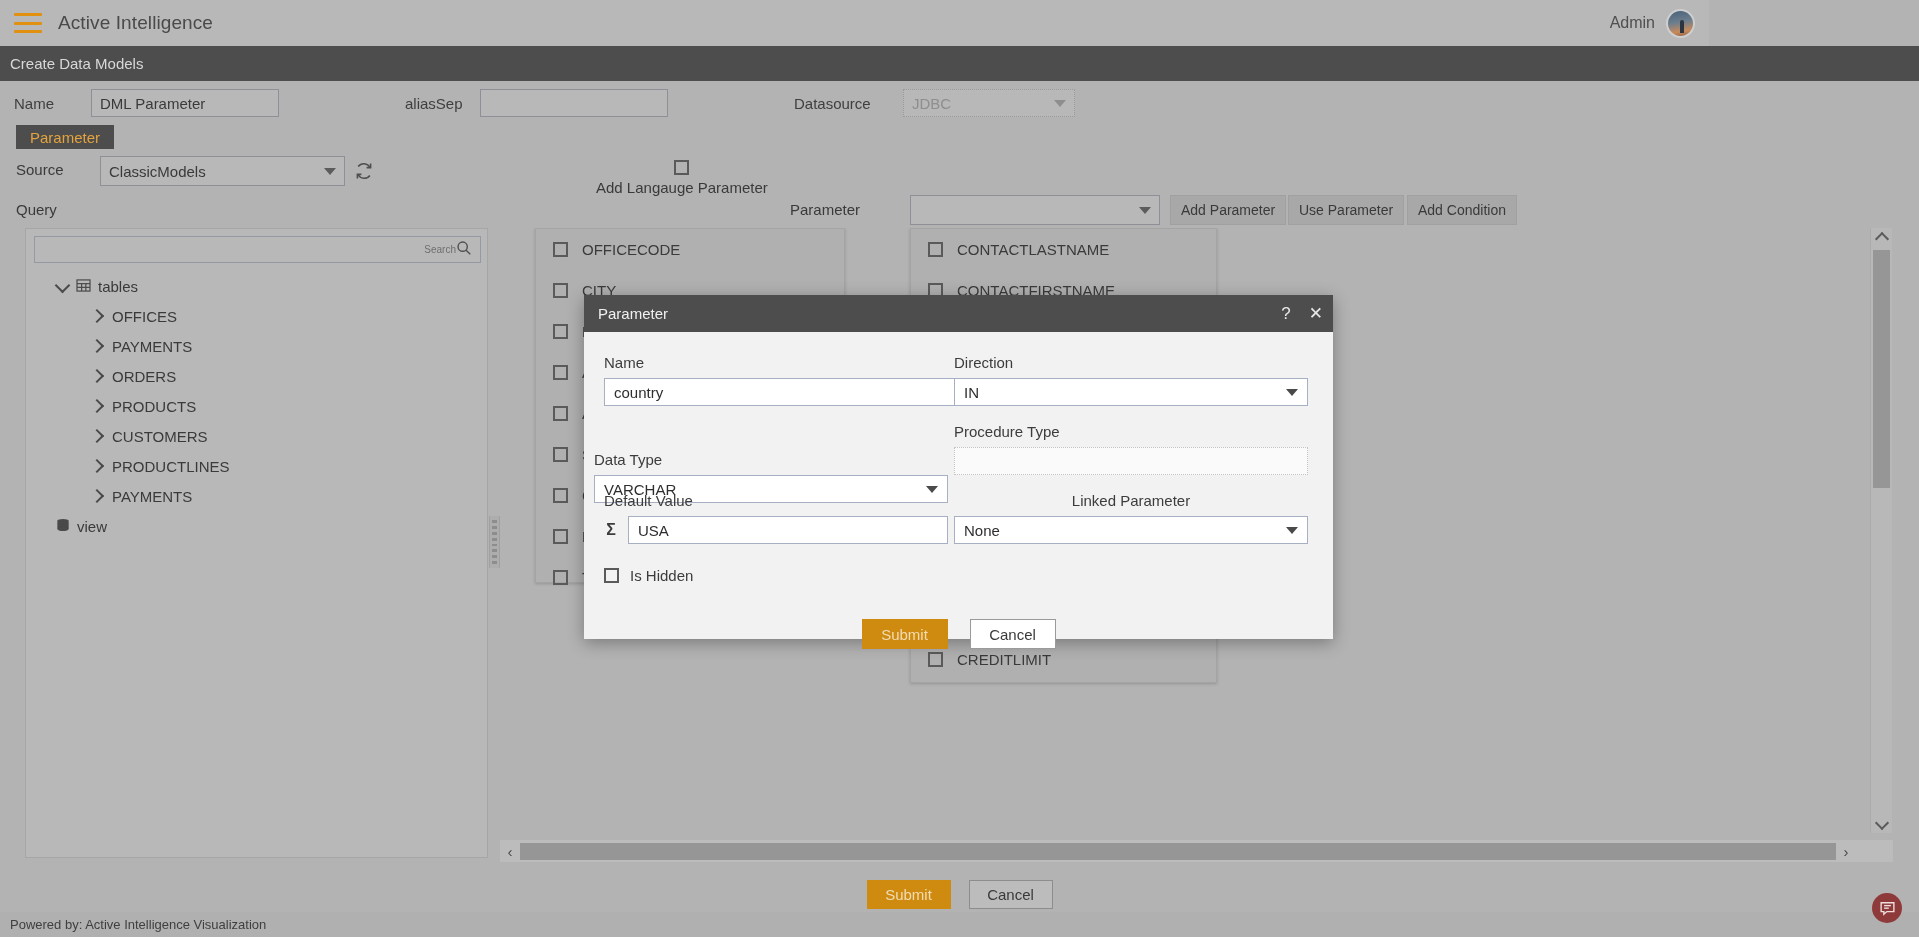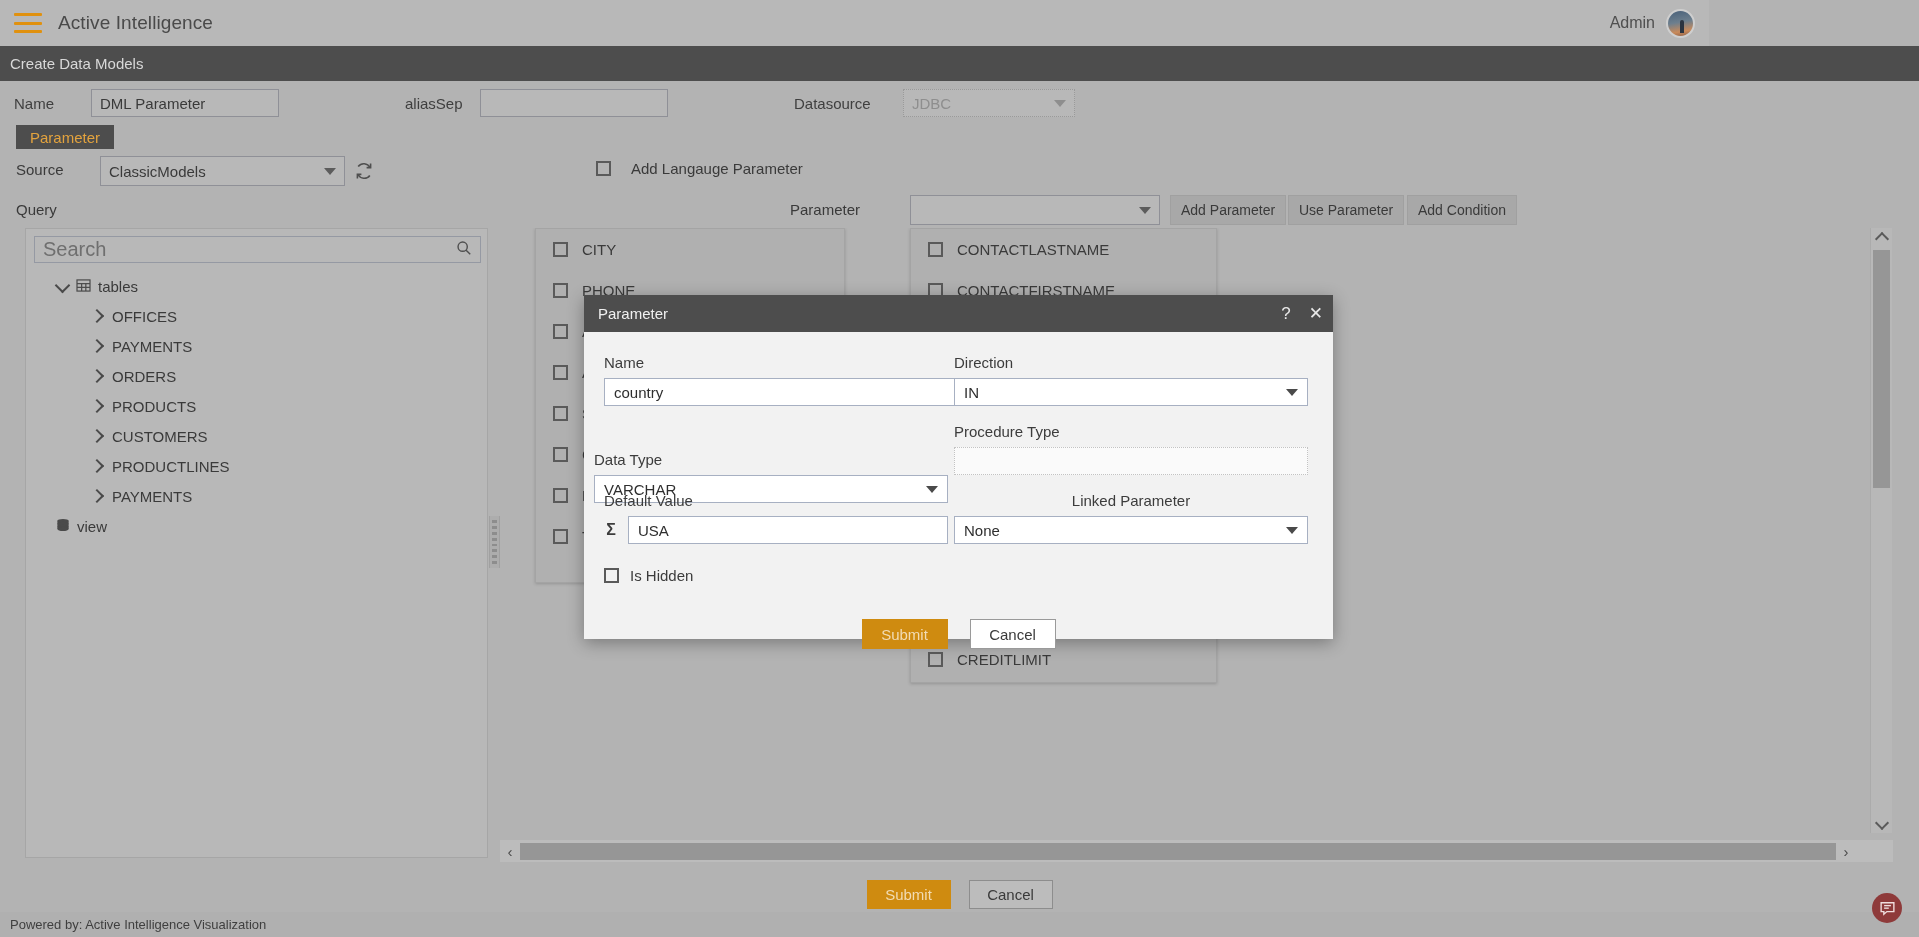--- a/index.html
+++ b/index.html
@@ -97,21 +97,21 @@
   .src-lbl { position: absolute; left: 16px; top: 5px; font-size: 15px; }
   .src-select {
     position: absolute; left: 100px; top: 0; width: 245px; height: 30px;
     background: #b8b8b8; border: 1px solid #8f9097; color: #3a3a3a;
     display: flex; align-items: center; padding: 0 8px; font-size: 15px;
   }
   .refresh-icon {
     position: absolute; left: 354px; top: 5px; width: 20px; height: 20px; cursor: pointer;
   }
   .lang-chk-wrap {
-    position: absolute; left: 596px; top: 4px; display: flex; align-items: center; gap: 20px;
+    position: absolute; left: 596px; top: 4px; display: flex; align-items: center; gap: 4px; flex-direction: column;
   }
   .cbox {
     width: 15px; height: 15px; border: 2px solid #5a5a5a; background: transparent;
     display: inline-block; flex: 0 0 auto;
   }
   .lang-chk-wrap span { font-size: 15px; }
 
   
   .queryrow { position: absolute; left: 0; top: 195px; width: 1919px; height: 36px; }
   .query-lbl { position: absolute; left: 16px; top: 6px; font-size: 15px; }
@@ -136,21 +136,21 @@
     position: absolute; left: 25px; top: 228px; width: 463px; height: 630px;
     background: #b8b8b8; border: 1px solid #a6a6a6;
   }
   .searchbox {
     position: absolute; left: 8px; top: 7px; width: 447px; height: 27px;
     background: #b8b8b8; border: 1px solid #9599a3;
     display: flex; align-items: center; padding: 0 8px;
   }
   .searchbox input {
     flex: 1; border: none; outline: none; background: transparent;
-    font-size: 20px; font-family: inherit; color: #0f172a;
+    font-size: 10px; font-family: inherit; color: #0f172a; text-align: right;
   }
   .searchbox input::placeholder { color: #6f6f6f; }
   .tree { position: absolute; left: 0; top: 42px; width: 463px; }
   .tree-root {
     display: flex; align-items: center; gap: 7px;
     height: 30px; padding-left: 30px; font-size: 15px; cursor: pointer;
   }
   .tree-child {
     display: flex; align-items: center; gap: 10px;
     height: 30px; padding-left: 65px; font-size: 15px; cursor: pointer;
@@ -446,20 +446,24 @@
     <i></i>
     <i></i>
     <i></i>
     <i></i>
 </div>
 
 <div class="gridarea">
   <div class="collist collist-1" id="collist-0">
       <div class="colitem">
         <span class="cbox"></span>
+        <span>OFFICECODE</span>
+      </div>
+      <div class="colitem">
+        <span class="cbox"></span>
         <span>CITY</span>
       </div>
       <div class="colitem">
         <span class="cbox"></span>
         <span>PHONE</span>
       </div>
       <div class="colitem">
         <span class="cbox"></span>
         <span>ADDRESSLINE1</span>
       </div>

